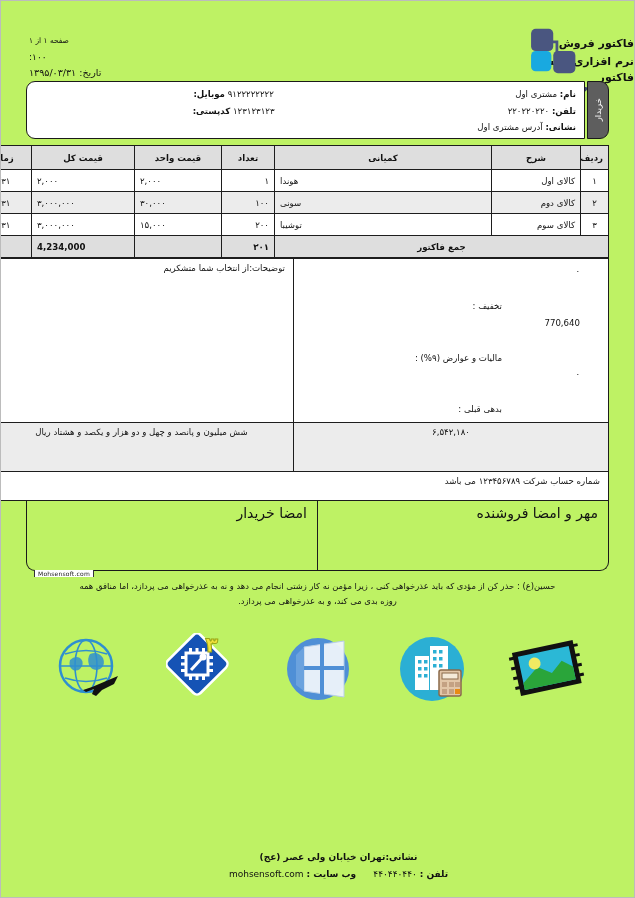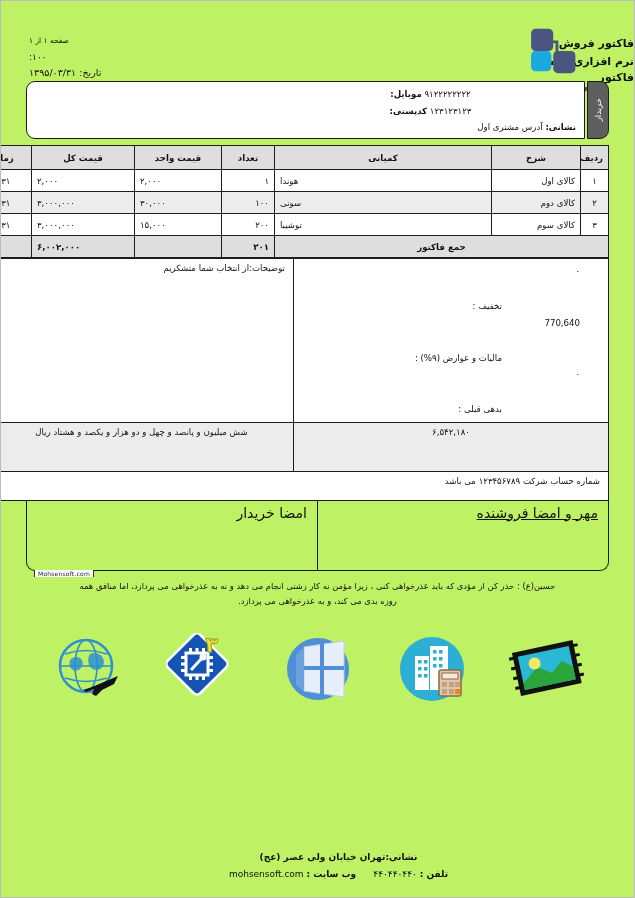--- a/index.html
+++ b/index.html
@@ -205,21 +205,21 @@
     box-sizing: border-box;
     display: flex;
   }
   .sign-half {
     flex: 1;
     font-size: 14px;
     color: #111;
     padding: 4px 10px;
     box-sizing: border-box;
   }
-  .sign-half.right { border-left: 1px solid #1d1d1d; text-decoration: underline; }
+  .sign-half.right { border-left: 1px solid #1d1d1d; }
   .sign-stamp {
     position: absolute;
     bottom: -6px;
     left: 8px;
     font-size: 6px;
     color: #222;
     border-left: 1px solid #333;
     border-right: 1px solid #333;
     padding: 0 3px;
     background: #fff;
@@ -286,26 +286,34 @@
         <path d="M48 16 L54 16 L54 28" stroke="#4a5680" stroke-width="3" fill="none"></path>
       </svg>
       <div class="logo-cap">نرم‌افزاری محسن</div>
     </div>
   </div>
 
   <div class="buyer-row">
     <div class="buyer-box">
       <div class="buyer-grid">
         <div class="b-line">
+          <div class="b-right">
+            <span class="b-lbl">نام:</span>
+            <span class="b-val">مشتری اول</span>
+          </div>
           <div class="b-left">
             <span class="b-val">۹۱۲۲۲۲۲۲۲۲</span>
             <span class="b-lbl">موبایل:</span>
           </div>
         </div>
         <div class="b-line">
+          <div class="b-right">
+            <span class="b-lbl">تلفن:</span>
+            <span class="b-val">۲۲۰۲۲۰۲۲۰</span>
+          </div>
           <div class="b-left">
             <span class="b-val">۱۲۳۱۲۳۱۲۳</span>
             <span class="b-lbl">کدپستی:</span>
           </div>
         </div>
         <div class="b-line">
           <div class="b-right">
             <span class="b-lbl">نشانی:</span>
             <span class="b-val">آدرس مشتری اول</span>
           </div>
@@ -355,21 +363,21 @@
         <td class="c-qual">توشیبا</td>
         <td class="c-cnt">۲۰۰</td>
         <td class="c-unit">۱۵,۰۰۰</td>
         <td class="c-total">۳,۰۰۰,۰۰۰</td>
         <td class="c-time">۱۳۹۵/۰۳/۳۱</td>
       </tr>
       <tr class="sum-row">
         <td class="sum-label" colspan="3">جمع فاکتور</td>
         <td class="c-cnt">۳۰۱</td>
         <td class="c-unit"></td>
-        <td class="c-total">۶,۰۰۲,۰۰۰</td>
+        <td class="c-total">4,234,000</td>
         <td class="c-time"></td>
       </tr>
     </tbody>
   </table>
 
   <table class="notes">
     <tbody>
         <tr>
       <td class="notes-left">
         <div class="tot-line">

